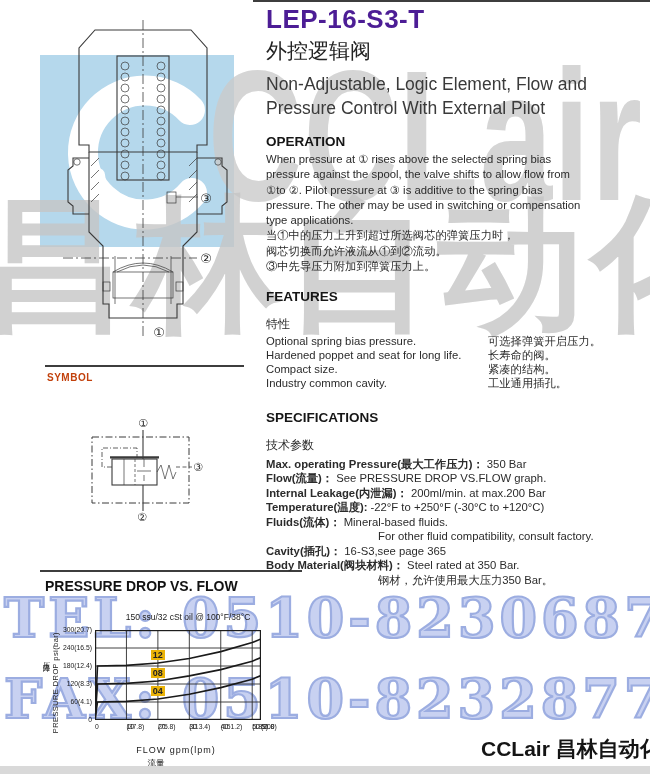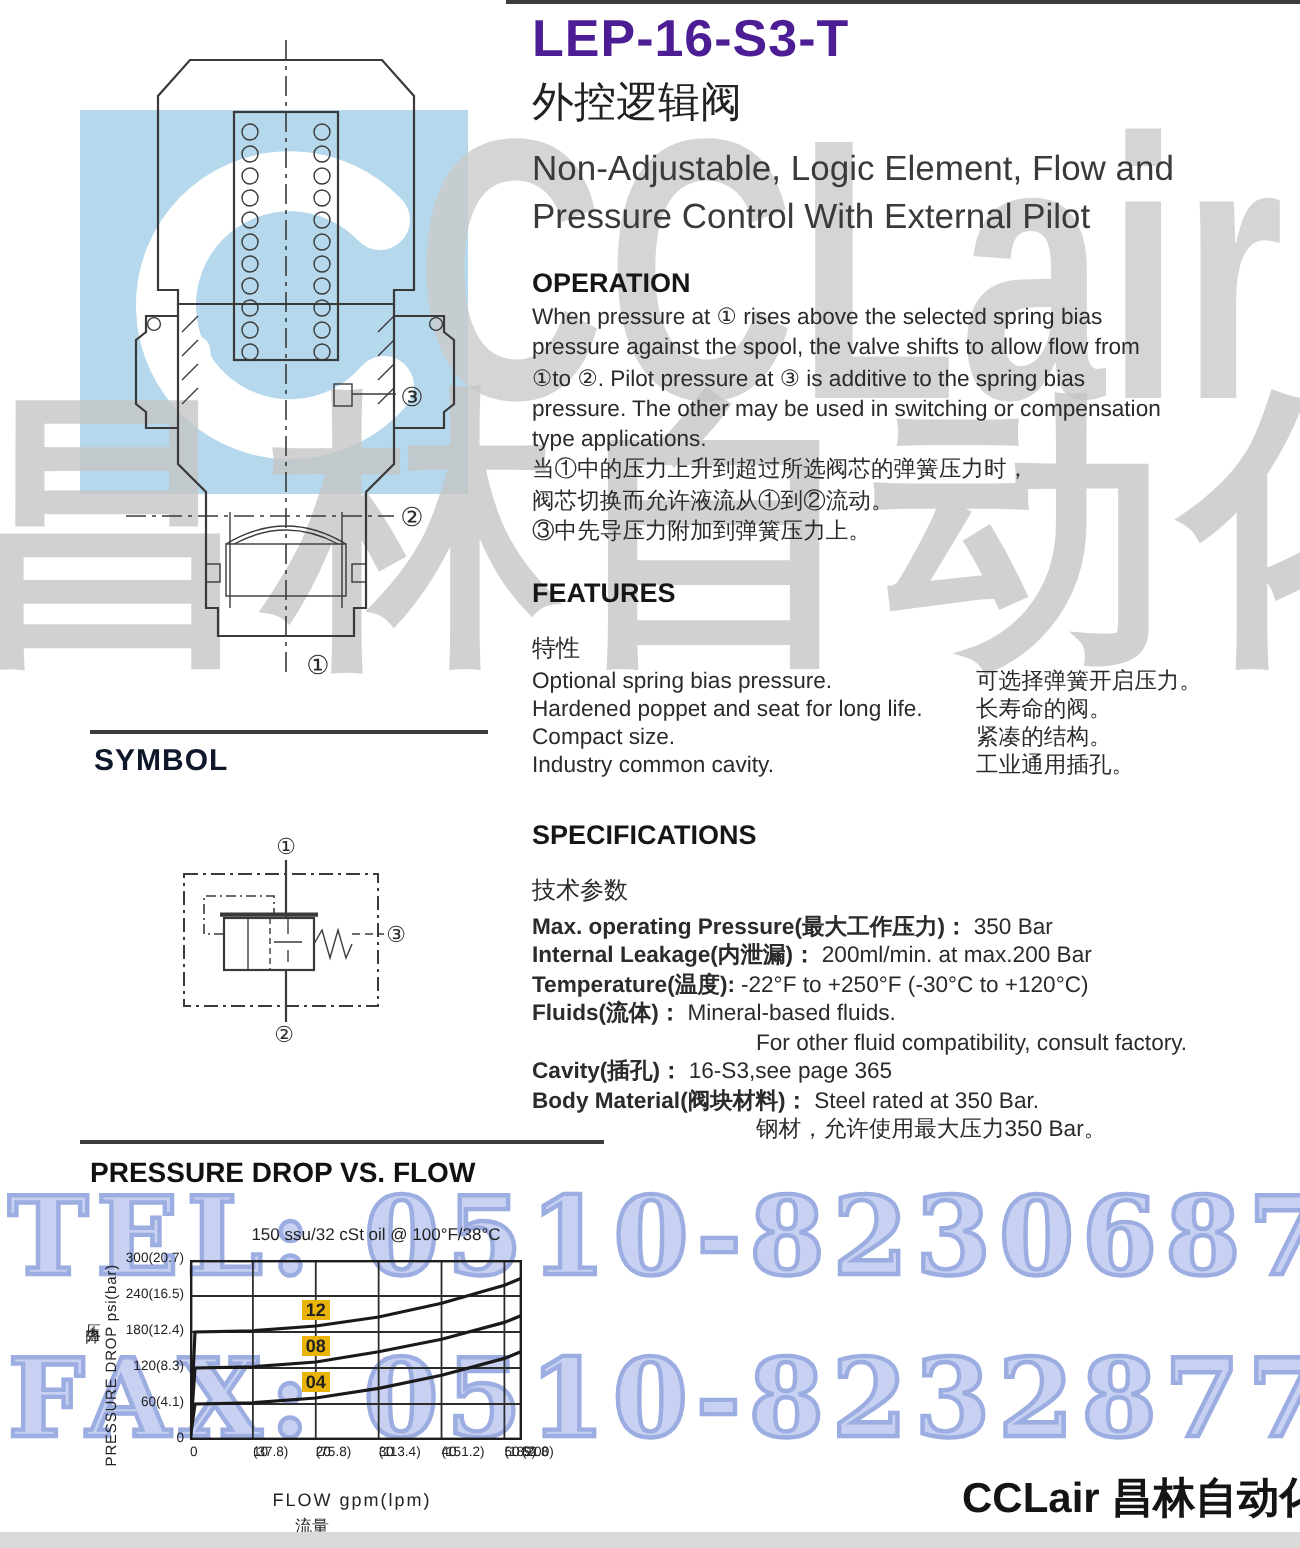--- a/index.html
+++ b/index.html
@@ -48,21 +48,21 @@
   .feat-head { margin-top:15px; }
   .feat-list { margin-top:2px; font-size:11.3px; line-height:13.8px; }
   .feat-row { display:flex; }
   .feat-en { width:222px; }
   .spec-head { margin-top:19px; }
   .spec-list { margin-top:3px; font-size:11.3px; line-height:14.5px; }
   .spec-label { font-weight:bold; margin-right:3px; }
   .spec-indent { margin-left:112px; }
 
   
-  .symbol-head { left:47px; top:372px; font-size:15px; font-weight:600; letter-spacing:.5px; color:#0f172a; }
+  .symbol-head { left:47px; top:372px; font-size:10px; font-weight:600; letter-spacing:.5px; color:#c2410c; }
   .chart-head { left:45px; top:578px; font-size:14px; font-weight:bold; color:#111; }
   .drawing-svg { left:55px; top:6px; }
   .symbol-svg { left:85px; top:415px; }
 
   
   .chart { left:40px; top:604px; width:250px; height:170px; font-size:7px; color:#222; }
   .chart * { position:absolute; }
   .chart-title { left:48px; top:8px; width:200px; text-align:center; font-size:8.5px; white-space:nowrap; }
   .plot-svg { left:55px; top:26px; }
   .ylab-cn { left:1px; top:52px; writing-mode:vertical-rl; font-size:7.5px; letter-spacing:1px; }
@@ -273,20 +273,23 @@
       </div>
     </div>
 
     <div class="sec-head spec-head">SPECIFICATIONS</div>
     <div class="sec-head-cn">技术参数</div>
     <div class="spec-list">
       <div class="spec-row">
         <span class="spec-label">Max. operating Pressure(最大工作压力)：</span><span>350 Bar</span>
       </div>
       <div class="spec-row">
+        <span class="spec-label">Flow(流量)：</span><span>See PRESSURE DROP VS.FLOW graph.</span>
+      </div>
+      <div class="spec-row">
         <span class="spec-label">Internal Leakage(内泄漏)：</span><span>200ml/min. at max.200 Bar</span>
       </div>
       <div class="spec-row">
         <span class="spec-label">Temperature(温度):</span><span>-22°F to +250°F (-30°C to +120°C)</span>
       </div>
       <div class="spec-row">
         <span class="spec-label">Fluids(流体)：</span><span>Mineral-based fluids.</span>
       </div>
       <div class="spec-row spec-indent">
         <span>For other fluid compatibility, consult factory.</span>

